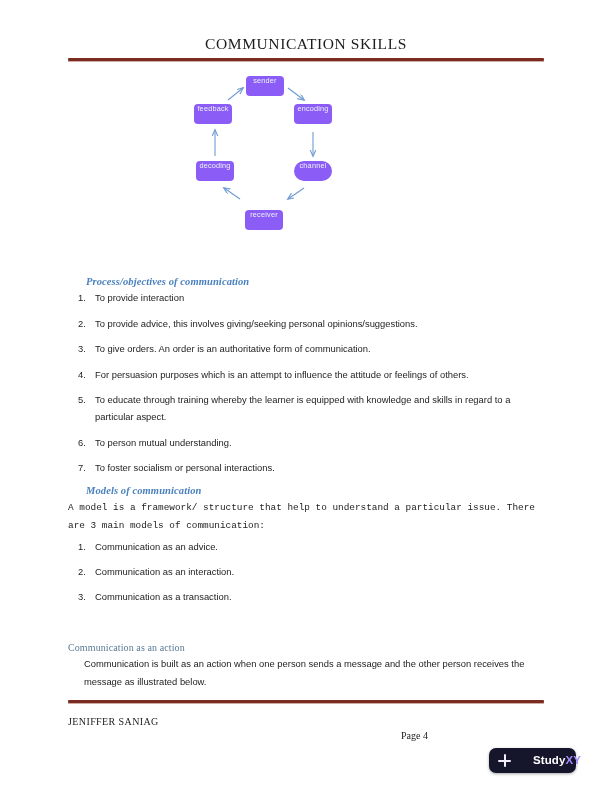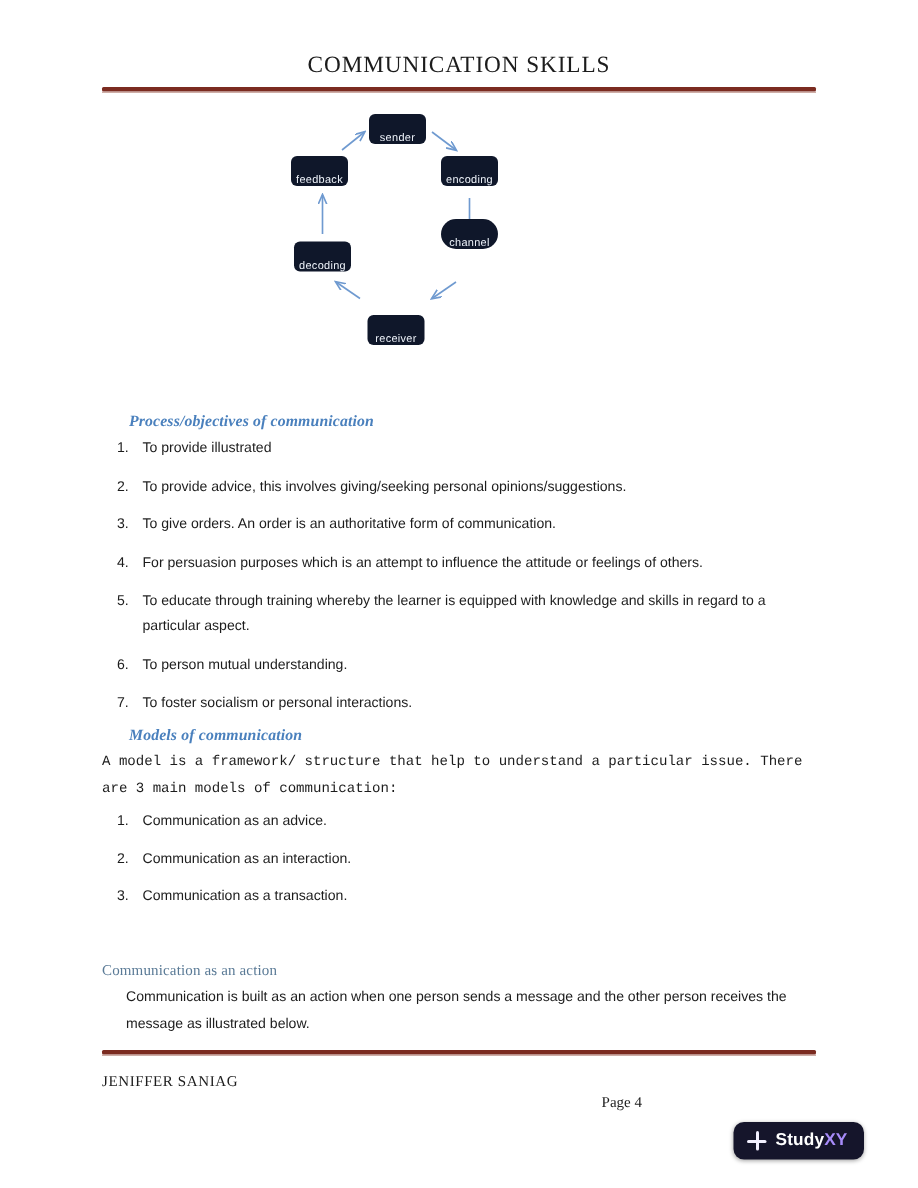--- a/index.html
+++ b/index.html
@@ -58,34 +58,34 @@
   
   .diagram {
     position: absolute;
     left: 170px;
     top: 66px;
     width: 200px;
     height: 158px;
   }
   .node {
     position: absolute;
-    background: #0f172a;
+    background: #8b5cf6;
     color: #eef3fa;
     border-radius: 4px;
     font-size: 7.3px;
     letter-spacing: .2px;
     display: flex;
-    align-items: flex-end;
+    align-items: flex-start;
     justify-content: center;
     height: 20px;
     width: 38px;
   }
   .n-sender   { left: 76px;  top: 10px; }
   .n-encoding { left: 124px; top: 38px; }
-  .n-channel  { left: 124px; top: 80px; border-radius: 10px; }
+  .n-channel  { left: 124px; top: 95px; border-radius: 10px; }
   .n-receiver { left: 75px;  top: 124px; margin-top: 20px; }
   .n-decoding { left: 26px;  top: 95px; }
   .n-feedback { left: 24px;  top: 38px; }
 
   .diagram svg {
     position: absolute;
     left: 0;
     top: 0;
     width: 200px;
     height: 158px;
@@ -192,21 +192,21 @@
   .badge {
     position: absolute;
     left: 489px;
     top: 748px;
     width: 87px;
     height: 25px;
     background: #15152b;
     border-radius: 7px;
     display: flex;
     align-items: center;
-    gap: 6px;
+    gap: 22px;
     padding-left: 9px;
     box-sizing: border-box;
     box-shadow: 0 1px 3px rgba(0,0,0,.35);
   }
   .badge .plus {
     width: 13px;
     height: 13px;
     position: relative;
     flex: 0 0 13px;
   }
@@ -275,21 +275,21 @@
     <div class="node n-feedback">
         <span>feedback</span>
       </div>
   </div>
 
   <div class="heading-blue" style="top:276px;">Process/objectives of communication</div>
 
   <div class="olist" id="objectives-list">
     <div class="li">
       <span class="num">1.</span>
-      <span class="txt">To provide illustrated</span>
+      <span class="txt">To provide interaction</span>
     </div>
     <div class="li">
       <span class="num">2.</span>
       <span class="txt">To provide advice, this involves giving/seeking personal opinions/suggestions.</span>
     </div>
     <div class="li">
       <span class="num">3.</span>
       <span class="txt">To give orders. An order is an authoritative form of communication.</span>
     </div>
     <div class="li">

